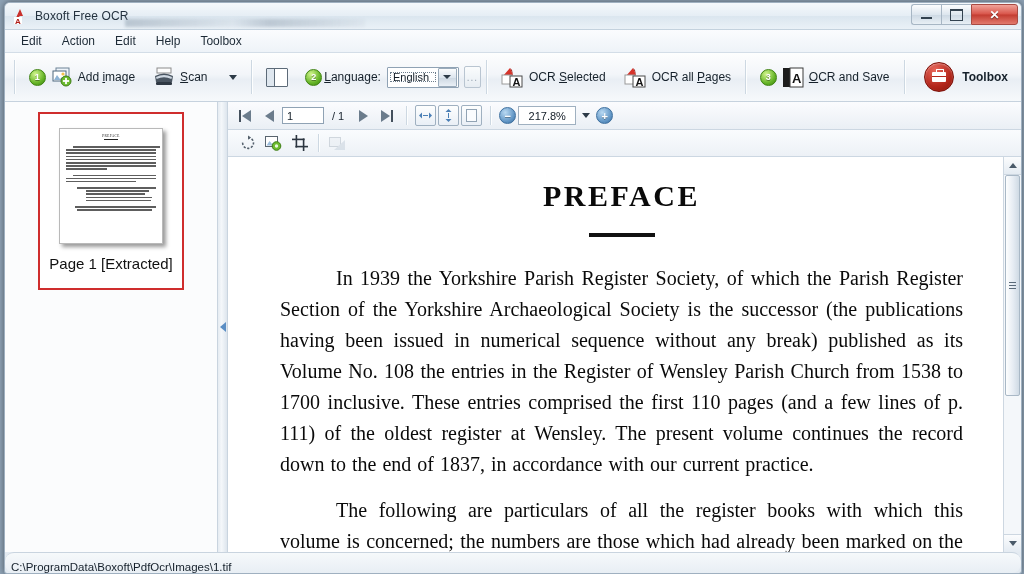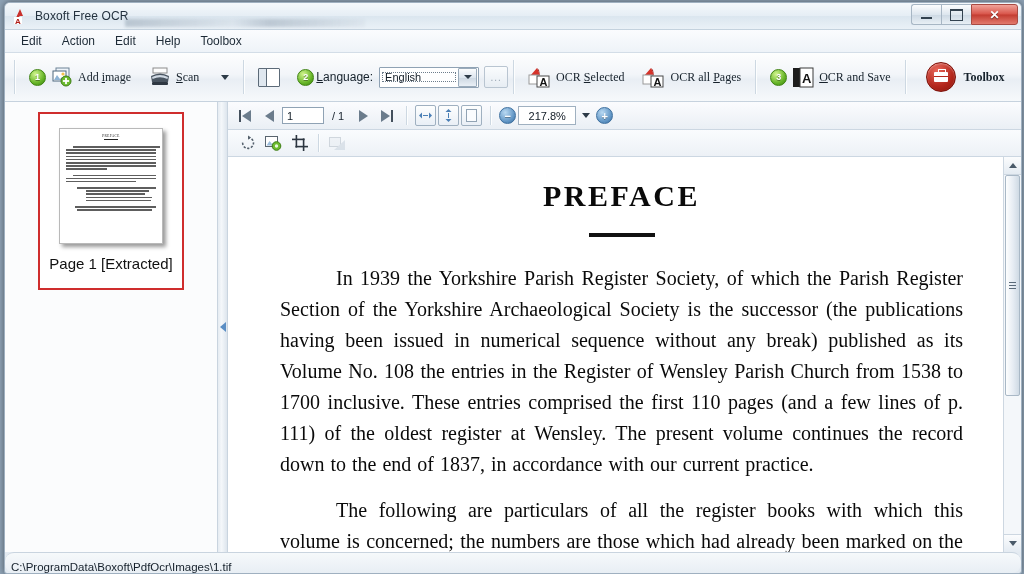--- a/index.html
+++ b/index.html
@@ -40,21 +40,21 @@
   .menubar{height:22px;flex:0 0 22px;display:flex;align-items:center;
     background:linear-gradient(180deg,#fbfcfe,#eef3f8);
     border-bottom:1px solid #d3dde7;padding-left:6px;}
   .menu-item{font-size:12px;color:#1d2a36;padding:3px 10px;cursor:default;}
   
   .toolbar{height:48px;flex:0 0 48px;display:flex;align-items:center;
     background:linear-gradient(180deg,#fdfefe 0%,#f2f5f9 45%,#e9eef4 55%,#f6f9fb 100%);
     border-bottom:1px solid #c6d2de;padding:0 4px;}
   .tb-btn{display:flex;align-items:center;height:40px;padding:0 8px;gap:5px;
     border:1px solid transparent;border-radius:3px;cursor:default;}
-  .tb-label{font-size:12px;color:#16212b;white-space:nowrap;font-family:Liberation Serif, serif;}
+  .tb-label{font-size:12px;color:#16212b;white-space:nowrap;}
   .tb-label.bold{font-weight:bold;}
   .sep{width:1px;height:34px;background:#cdd8e2;box-shadow:1px 0 0 #fdfefe;margin:0 5px;}
   .badge{width:15px;height:15px;border-radius:50%;flex:0 0 15px;
     background:radial-gradient(circle at 35% 28%,#d2f58e,#64b326 62%,#3c8210);
     border:1px solid #3f8311;color:#fff;font-size:9px;font-weight:bold;
     display:flex;align-items:center;justify-content:center;line-height:1;
     text-shadow:0 1px 0 rgba(0,0,0,.35);}
   .caret{width:0;height:0;border-left:4px solid transparent;border-right:4px solid transparent;
     border-top:5px solid #2c3a47;margin-left:4px;}
   u{text-decoration:underline;}

